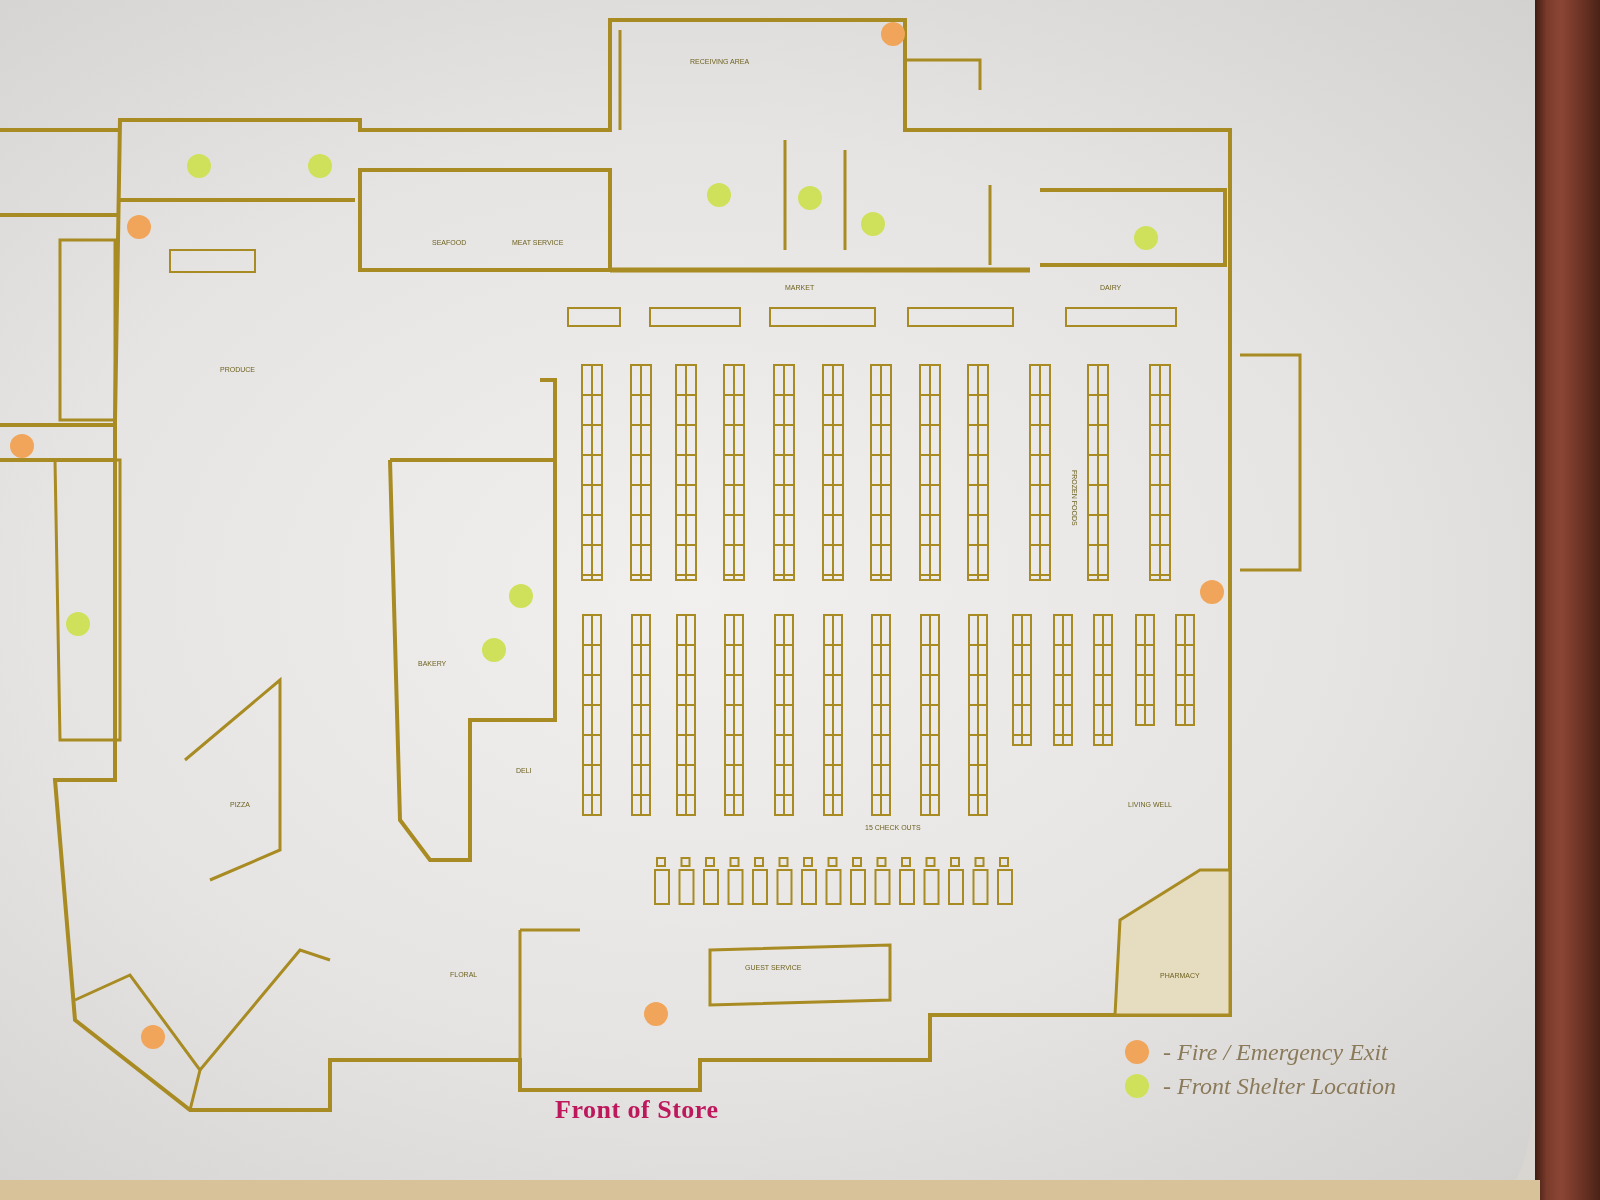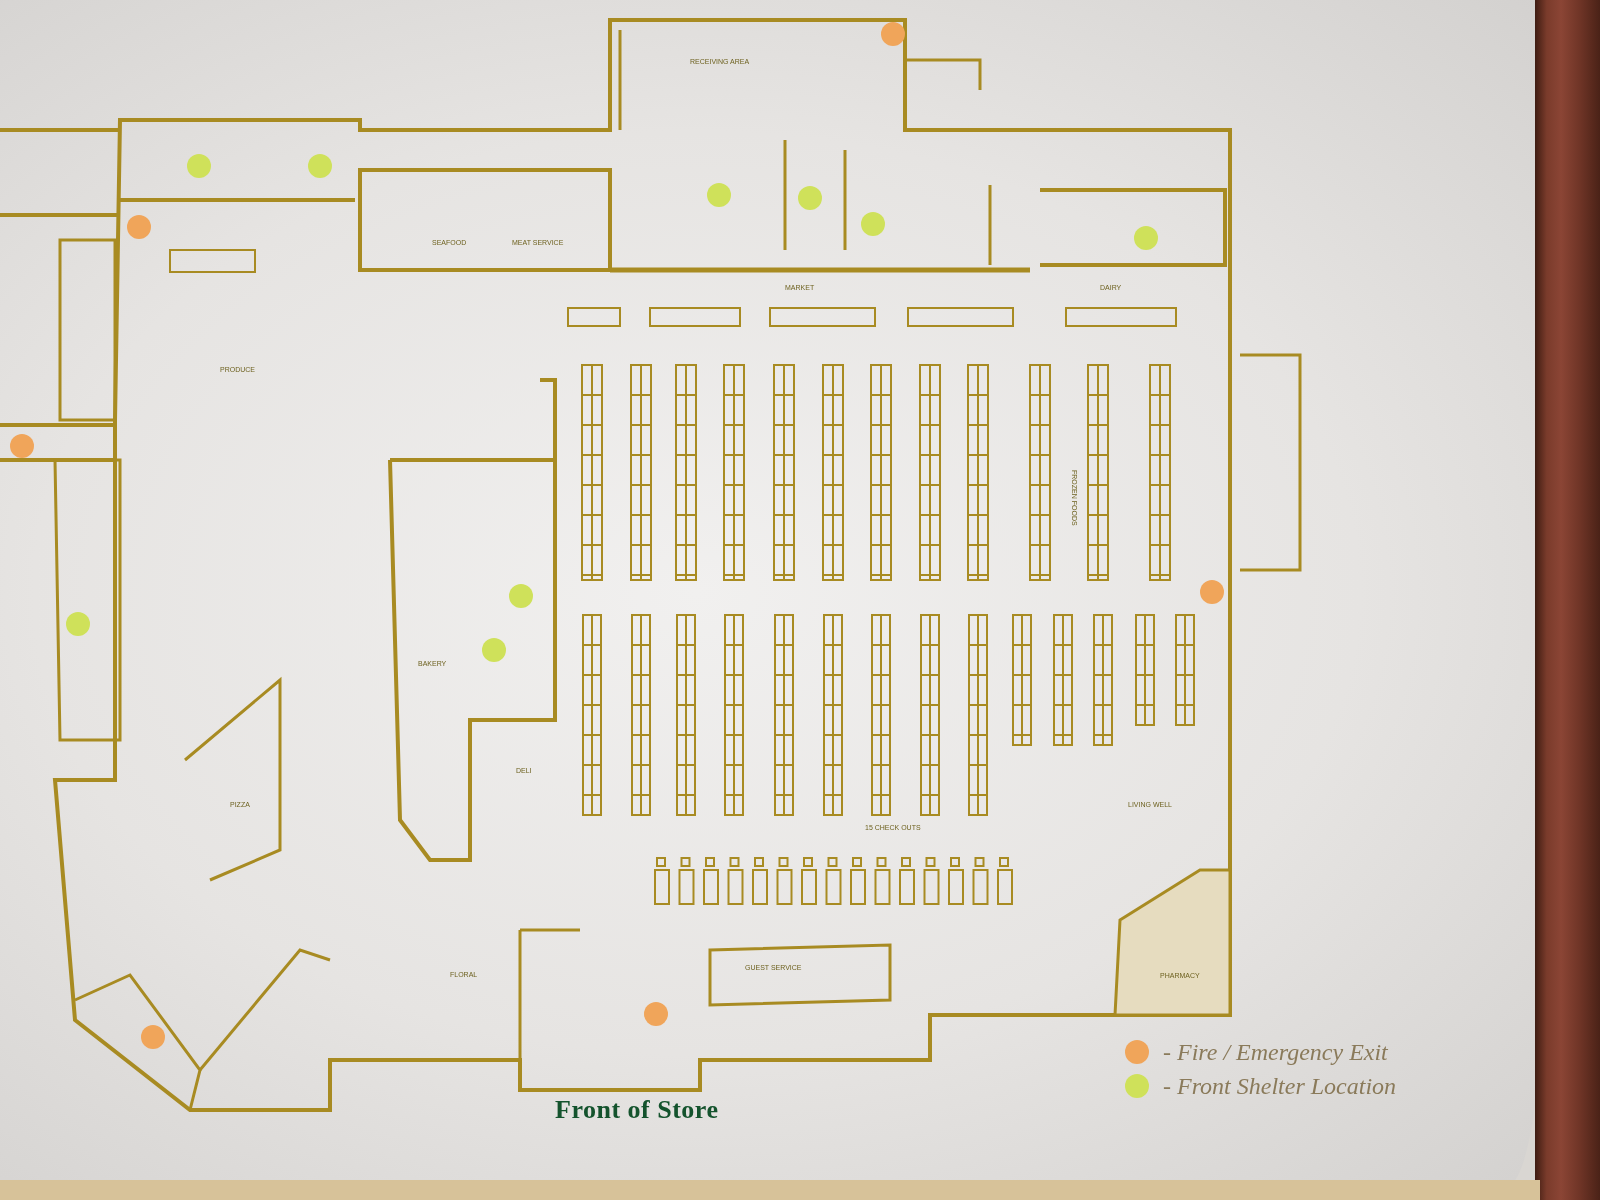--- a/index.html
+++ b/index.html
@@ -9,21 +9,21 @@
     background: radial-gradient(ellipse at 45% 50%, #f1f0ef 0%, #e6e4e2 55%, #d3d1cf 100%);
     border-bottom-right-radius: 40px 300px; }
   .frame { position:absolute; left:1535px; top:0; width:65px; height:1200px;
     background: linear-gradient(90deg, #3e1c12 0%, #7a3b2b 18%, #8b4535 40%, #6e3426 70%, #4a2217 100%); }
   .floor-strip { position:absolute; left:0; top:1180px; width:1540px; height:20px; background:#d7c299; }
   svg#plan { position:absolute; left:0; top:0; }
   .legend { position:absolute; left:1125px; top:1035px; }
   .legend-row { display:flex; align-items:center; height:34px;text-align:center; }
   .legend-dot { width:24px; height:24px; border-radius:50%; margin-right:14px; }
   .legend-text { font-size:24px; font-style:italic; color:#8a7a5a; }
-  .front-label { position:absolute; left:555px; top:1095px; font-size:26px; font-weight:bold; color:#14532d; letter-spacing:0.5px; }
+  .front-label { position:absolute; left:555px; top:1095px; font-size:26px; font-weight:bold; color:#be185d; letter-spacing:0.5px; }
   .room-label { font-family:"Liberation Sans", sans-serif; font-size:7px; fill:#6e6220; }
 </style>
 </head>
 <body>
 
 <div id="photo">
   <div class="paper"></div>
   <div class="frame"></div>
   <div class="floor-strip"></div>
 

